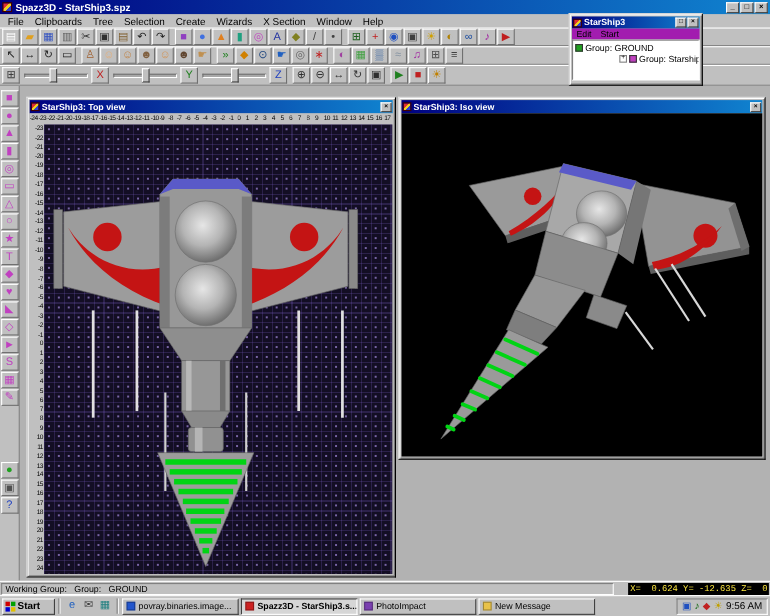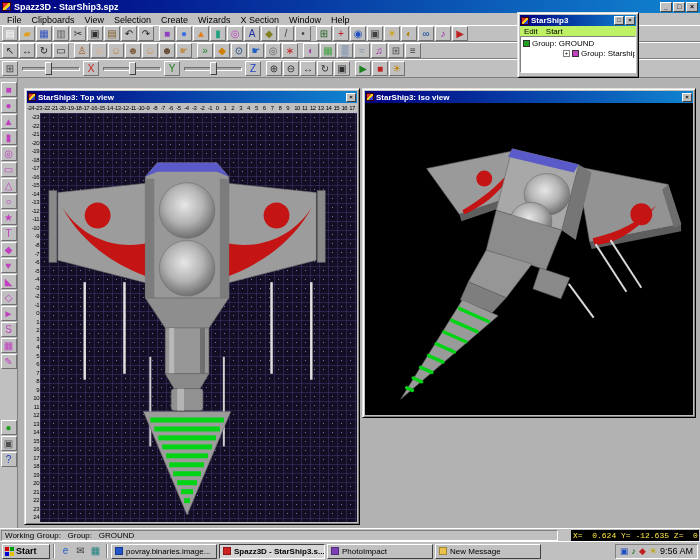--- a/index.html
+++ b/index.html
@@ -62,21 +62,21 @@
   .tv-viewport svg, .iso-viewport svg { position:absolute; inset:0; width:100%; height:100%; }
 
   #iso-view-window { left:362px; top:10px; width:334px; height:330px; }
   .iso-viewport { position:relative; height:calc(100% - 12px); background:#000; overflow:hidden; }
 
   
   #tree-window { position:absolute; left:517px; top:12px; width:122px; height:66px; z-index:50;
     background:#c0c0c0; padding:2px; border:1px solid; border-color:#dfdfdf #000 #000 #dfdfdf;
     box-shadow: inset 1px 1px 0 #fff, inset -1px -1px 0 #808080; }
   #tree-window .child-titlebar { height:11px; }
-  .tree-menubar { height:10px; display:flex; align-items:center; background:#bef264; }
+  .tree-menubar { height:10px; display:flex; align-items:center; background:#a21caf; }
   .tree-menubar .menu-item { font-size:8px; padding:0 4px; }
   .tree-content { background:#fff; border:1px solid; border-color:#808080 #fff #fff #808080; height:calc(100% - 23px); overflow:hidden; padding-top:1px; }
   .tree-row { height:10px; display:flex; align-items:center; gap:2px; font-size:8px; white-space:nowrap; }
   .expander { width:7px; height:7px; flex:none; border:1px solid #808080; background:#fff; font-size:6px; line-height:5px; text-align:center; }
   .tree-icon { width:7px; height:7px; flex:none; border:1px solid #333; }
 
   
   #status-bar { position:absolute; left:0; top:528px; width:700px; height:13px; background:#c0c0c0;
     border-top:1px solid #fff; display:flex; align-items:center; font-size:8px;gap:12px; }
   .status-left { flex:1; height:11px; margin:0 1px; border:1px solid; border-color:#808080 #fff #fff #808080;
@@ -111,21 +111,21 @@
     <span class="win-btns">
       <span class="win-btn">_</span>
       <span class="win-btn">□</span>
       <span class="win-btn">×</span>
     </span>
   </div>
 
   <div class="menubar">
       <span class="menu-item">File</span>
       <span class="menu-item">Clipboards</span>
-      <span class="menu-item">View</span>
+      <span class="menu-item">Tree</span>
       <span class="menu-item">Selection</span>
       <span class="menu-item">Create</span>
       <span class="menu-item">Wizards</span>
       <span class="menu-item">X Section</span>
       <span class="menu-item">Window</span>
       <span class="menu-item">Help</span>
     </div>
 
   <div class="toolbar">
       <div class="tbtn">

